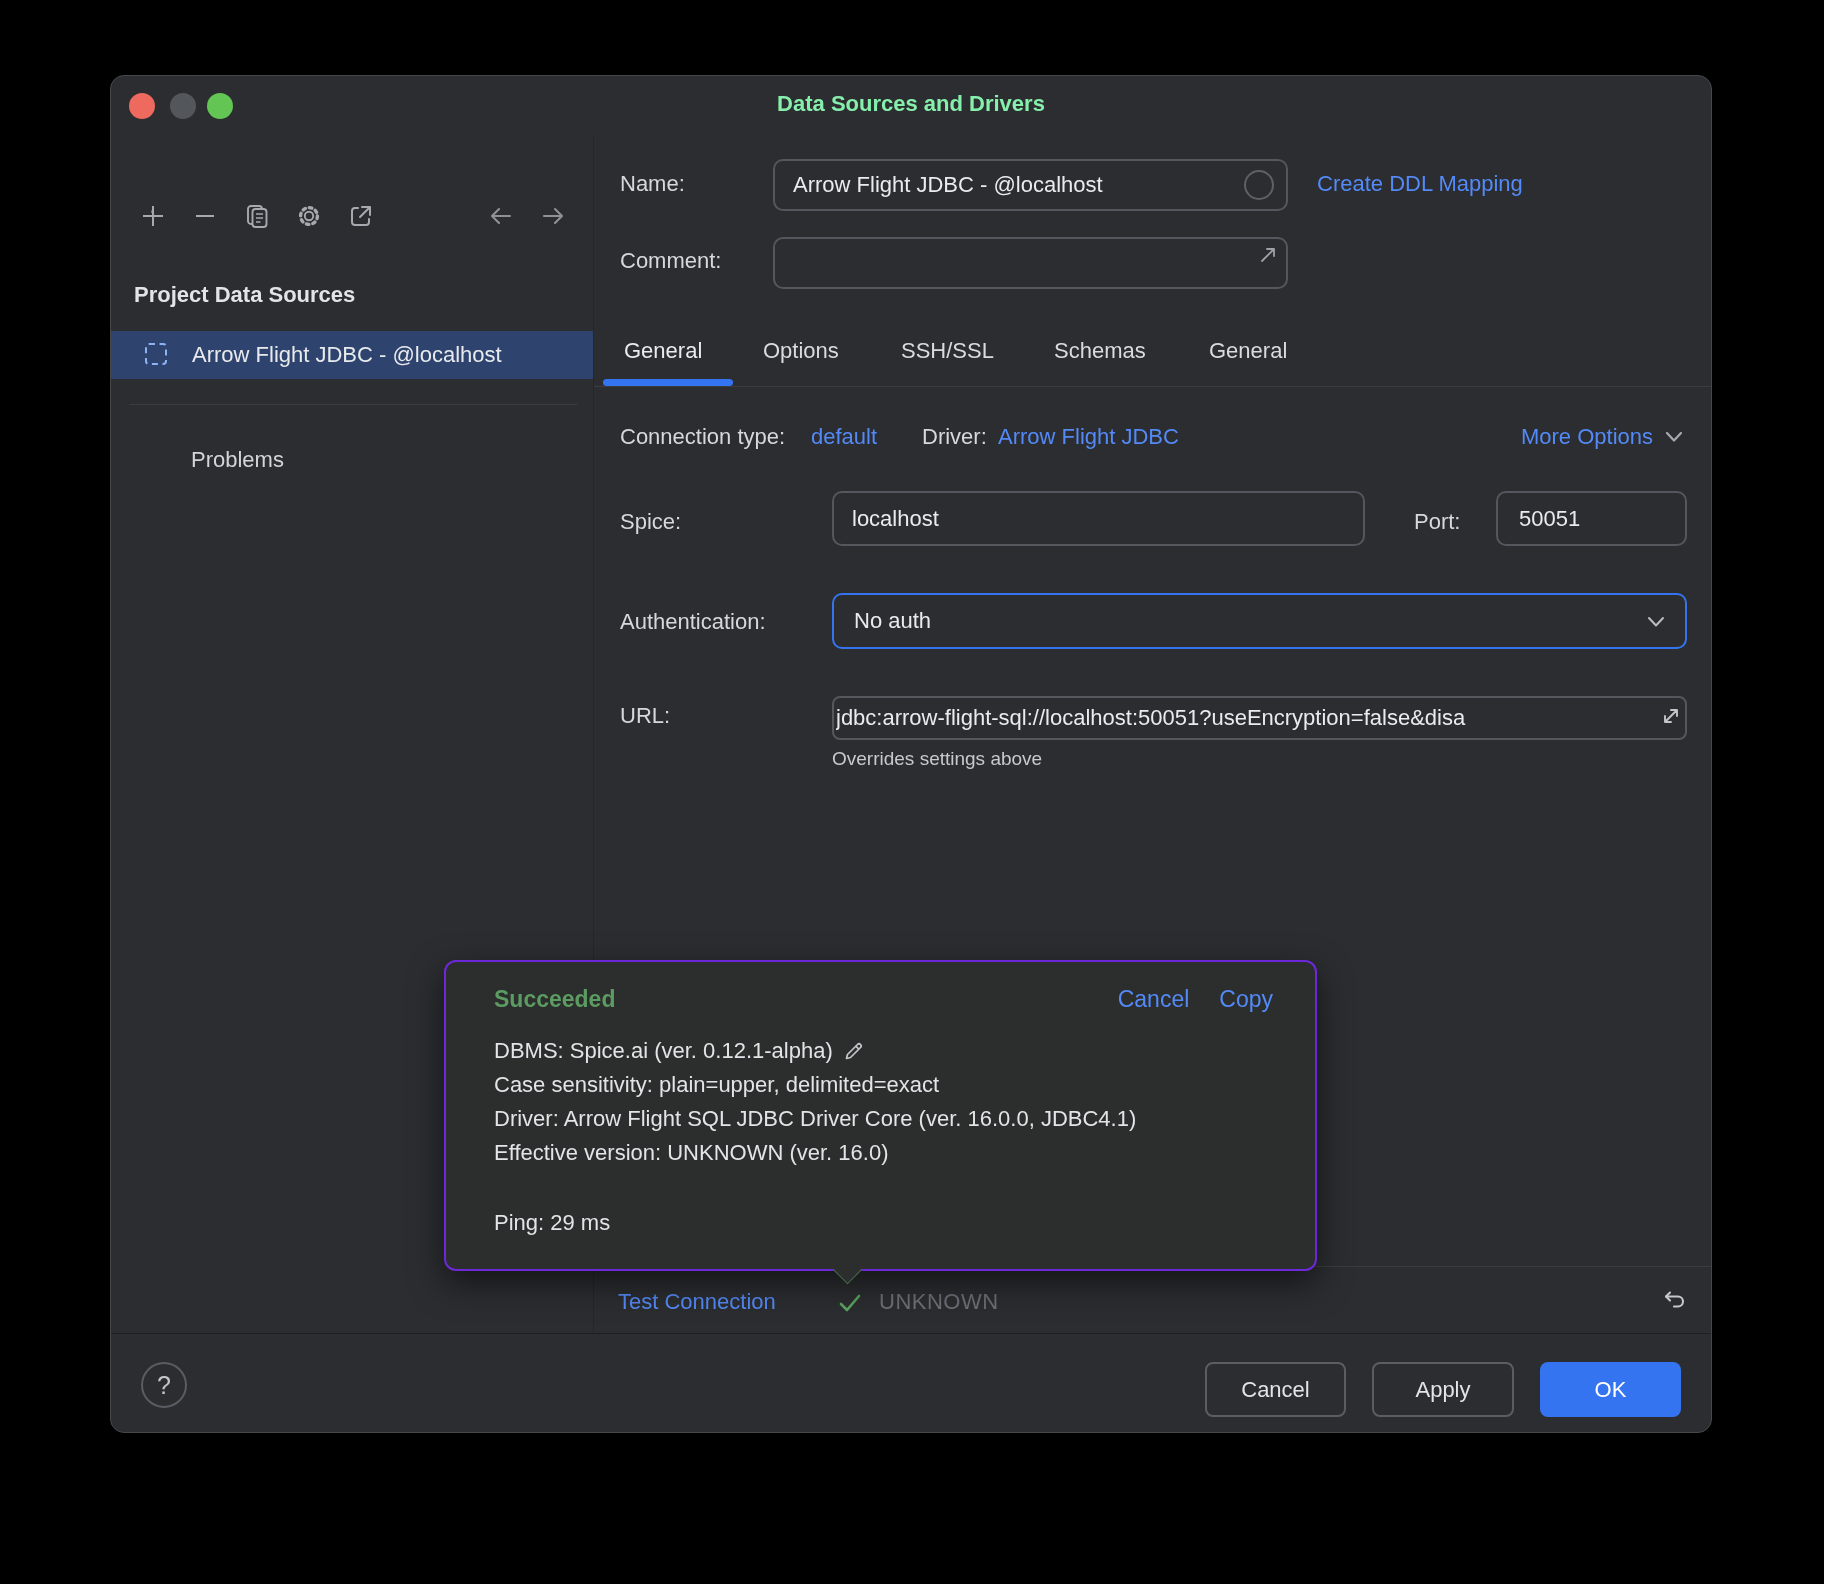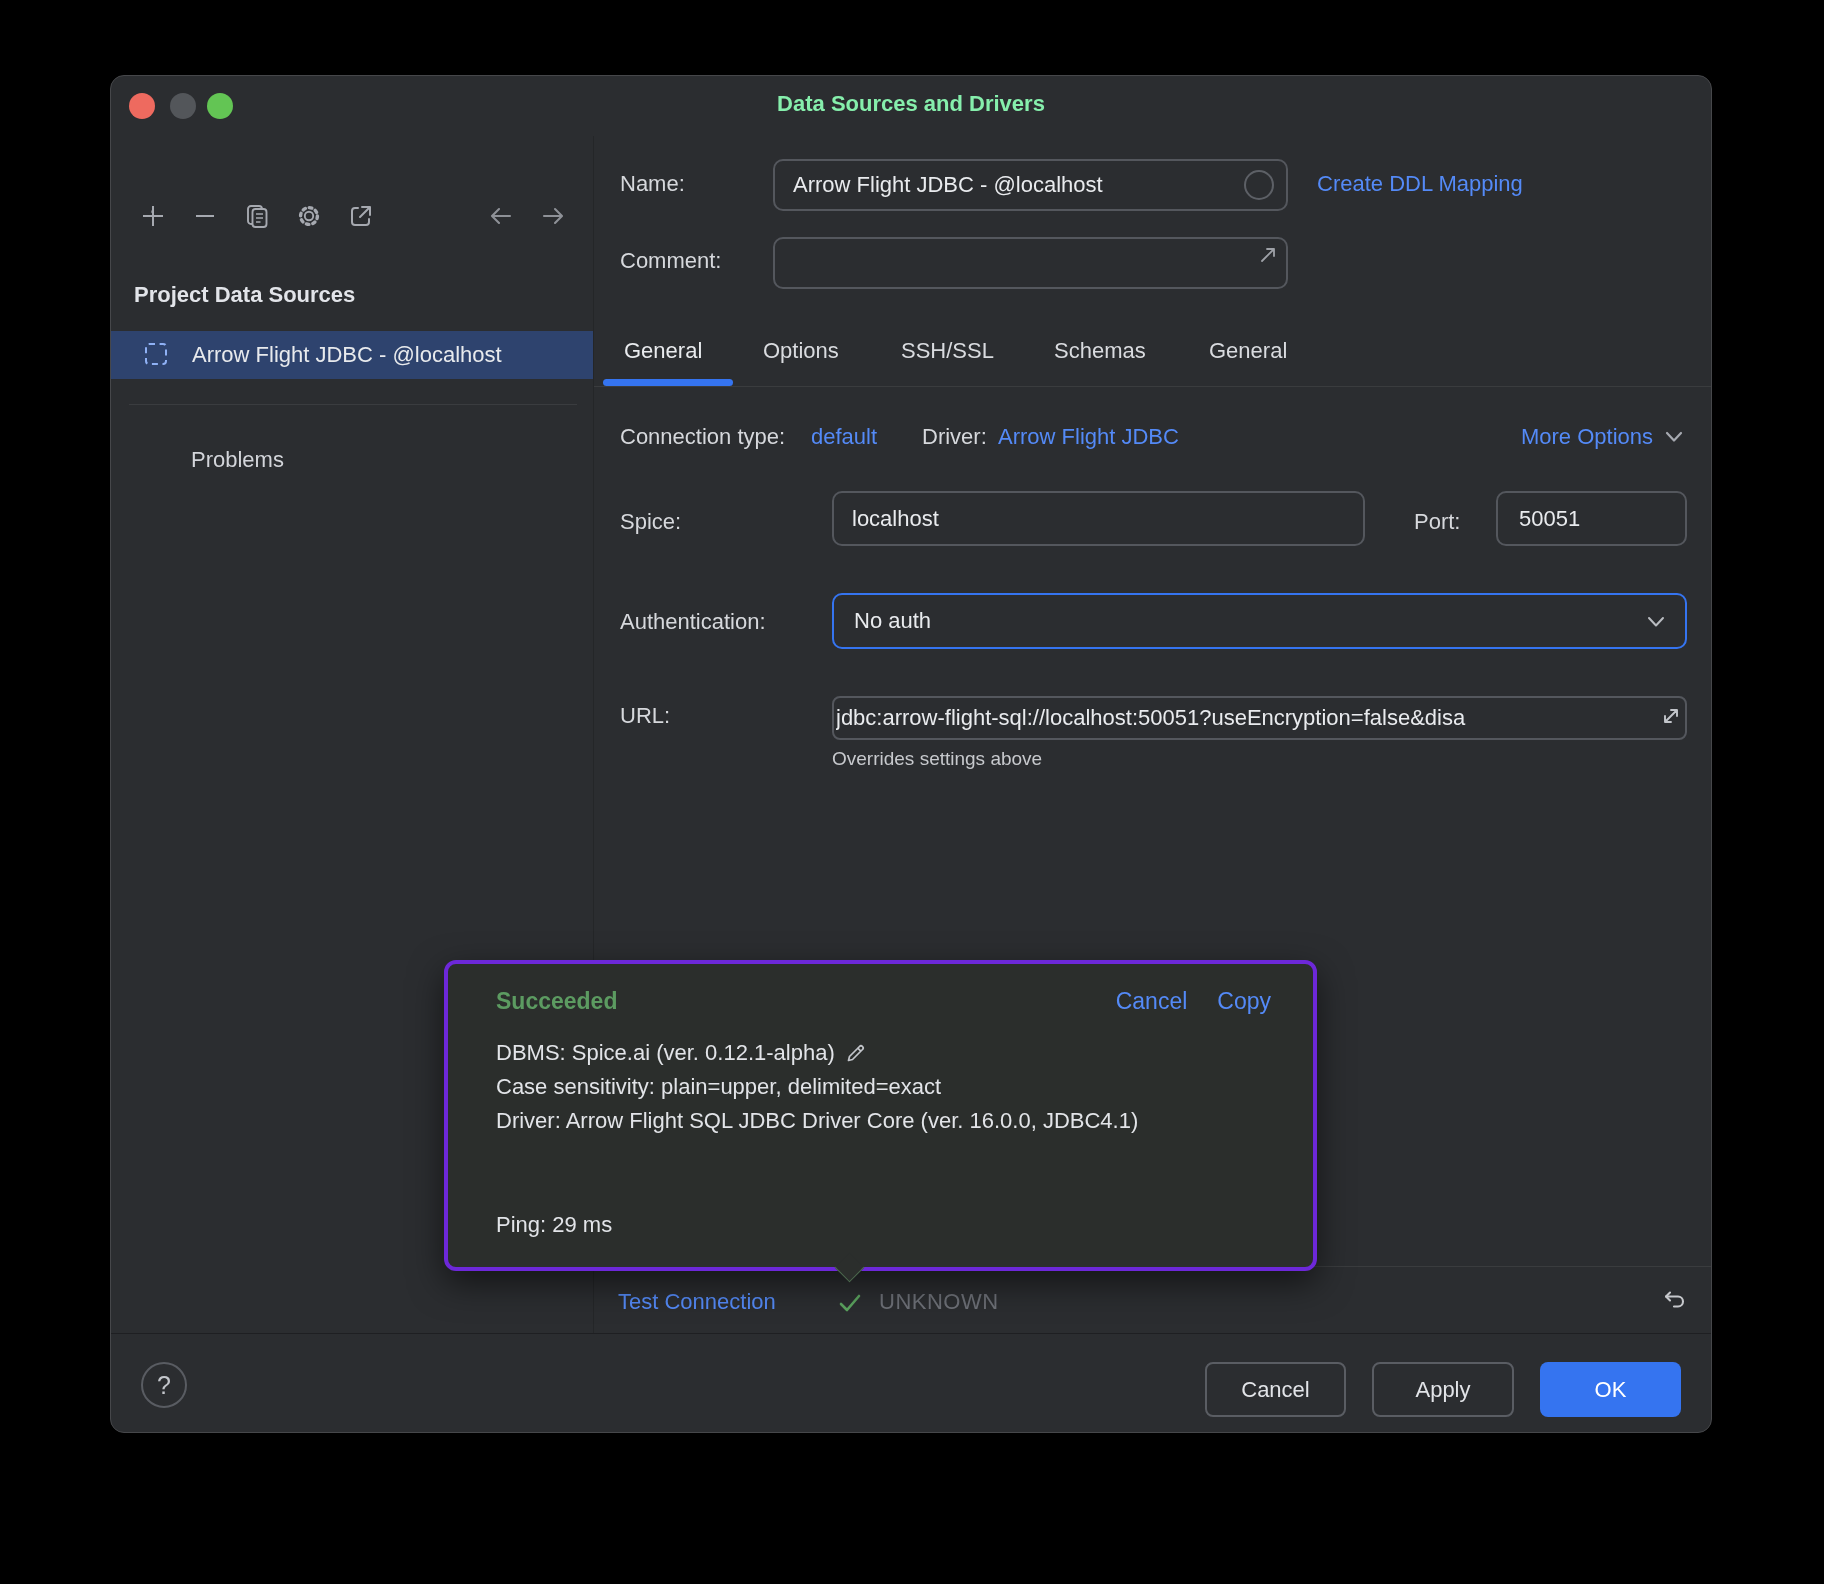--- a/index.html
+++ b/index.html
@@ -18,21 +18,21 @@
   
   .side-tabs{position:absolute;left:0;top:60px;width:482px;height:57px;border-bottom:1px solid #38393c;box-sizing:border-box;}
   .side-tab{position:absolute;top:0;height:56px;line-height:56px;font-size:22px;font-weight:bold;color:#d7d9dd;}
   .tab-underline-gray{position:absolute;left:3px;bottom:0;width:222px;height:5px;border-radius:3px;background:#53565b;}
   .toolbar-icon{position:absolute;top:127px;width:26px;height:26px;cursor:pointer;}
   .sel-row{position:absolute;left:0;top:255px;width:482px;height:48px;background:#2e436e;}
   .main-tab{position:absolute;top:262px;font-size:22px;color:#d9dbdf;cursor:pointer;}
   .btn{position:absolute;top:1286px;height:55px;border-radius:8px;box-sizing:border-box;display:flex;align-items:center;justify-content:center;
        font-size:22px;color:#e2e4e8;border:2px solid #5a5d63;cursor:pointer;}
   .btn.primary{background:#3574f0;border:none;color:#fff;}
-  .popup{position:absolute;left:333px;top:884px;width:873px;height:311px;background:#2b2e2c;border:4px solid #6d28d9;
+  .popup{position:absolute;left:333px;top:884px;width:873px;height:311px;background:#2b2e2c;border:2px solid #6d28d9;
          border-radius:12px;box-shadow:0 12px 34px rgba(0,0,0,.55);z-index:6;box-sizing:border-box;padding-left:48px;}
   .popup-notch{position:absolute;left:391px;bottom:-11px;width:20px;height:20px;background:#2b2e2c;
                border-right:1px solid #4d6b4f;border-bottom:1px solid #4d6b4f;transform:rotate(45deg);}
   .popup-line{display:block;font-size:22px;color:#e2e4e8;line-height:34px;white-space:nowrap;}
   svg{display:block;}
 </style>
 </head>
 <body>
 
 <div class="canvas">
@@ -203,20 +203,21 @@
         <span style="display:flex;align-items:center;gap:10px;">
           <span class="popup-line">DBMS: Spice.ai (ver. 0.12.1-alpha)</span>
           <svg width="22" height="22" viewBox="0 0 22 22">
               <g fill="none" stroke="#c2c5ca" stroke-width="1.7" stroke-linecap="round" stroke-linejoin="round">
                 <path d="M3.5 18.5 4.5 14.5 14.5 4.5a2.1 2.1 0 0 1 3 3L7.5 17.5l-4 1z M12.8 6.2l3 3"></path>
               </g>
             </svg>
         </span>
         <span class="popup-line">Case sensitivity: plain=upper, delimited=exact</span>
         <span class="popup-line">Driver: Arrow Flight SQL JDBC Driver Core (ver. 16.0.0, JDBC4.1)</span>
+        <span class="popup-line">Effective version: UNKNOWN (ver. 16.0)</span>
       </div>
       <div class="abs popup-line" style="left:48px;top:244px;">Ping: 29 ms</div>
     </div>
 
     <div class="abs" style="left:0;top:1257px;width:1602px;height:1px;background:#1e1f22;"></div>
     <div class="abs" style="left:30px;top:1286px;width:46px;height:46px;border:2px solid #595c62;border-radius:50%;box-sizing:border-box;
                 display:flex;align-items:center;justify-content:center;font-size:25px;color:#c3c6cb;">?</div>
     <div class="btn" style="left:1094px;width:141px;">Cancel</div>
     <div class="btn" style="left:1261px;width:142px;">Apply</div>
     <div class="btn primary" style="left:1429px;width:141px;">OK</div>

